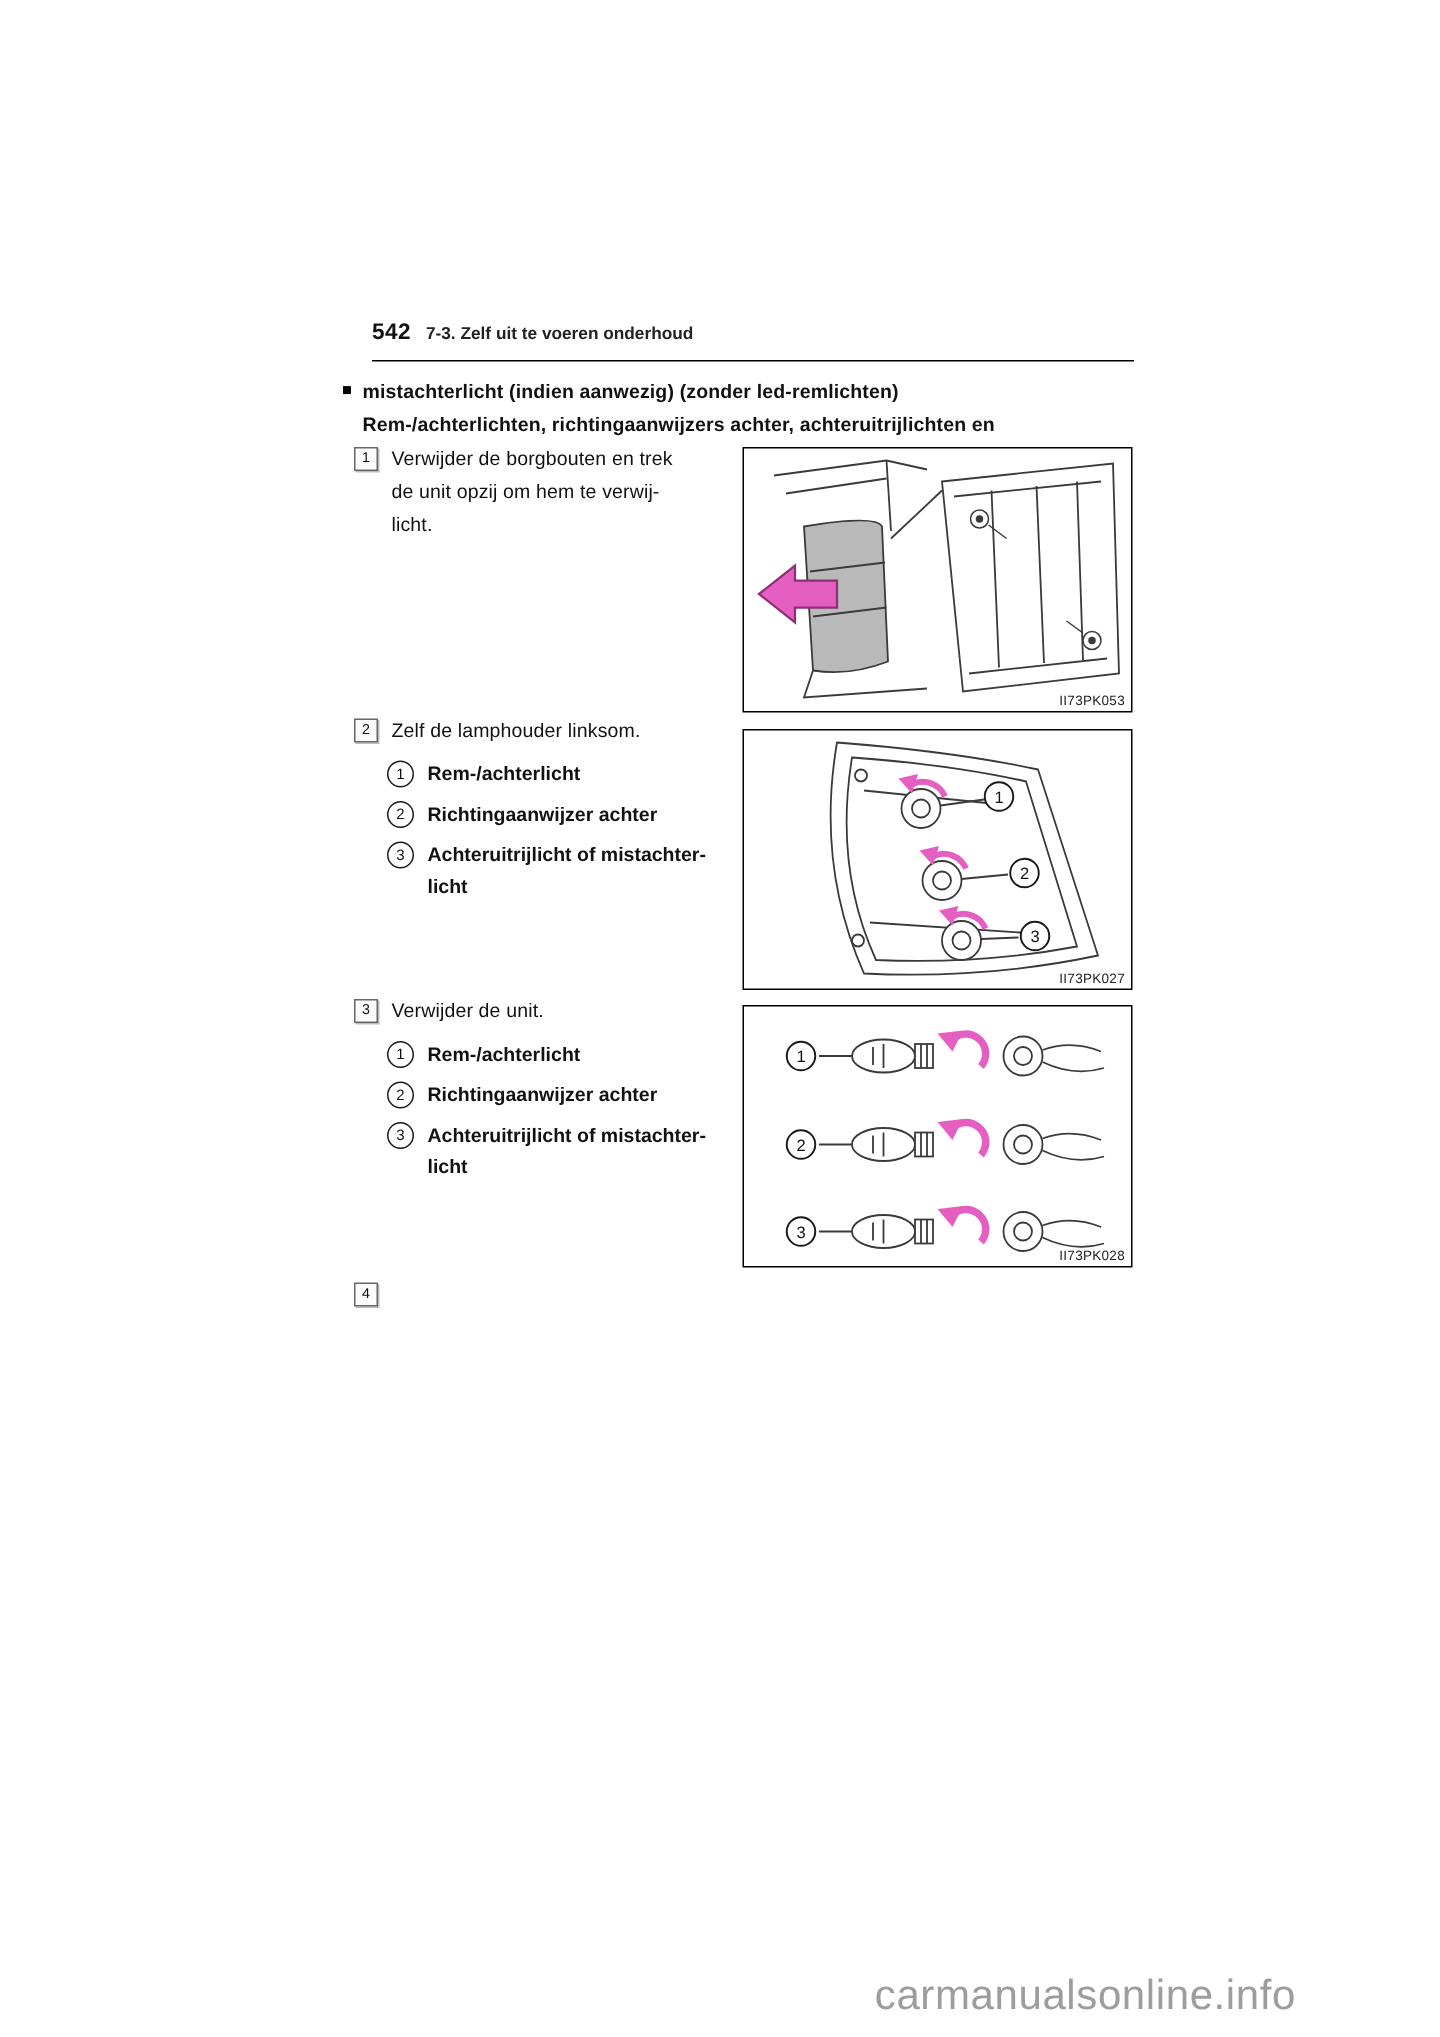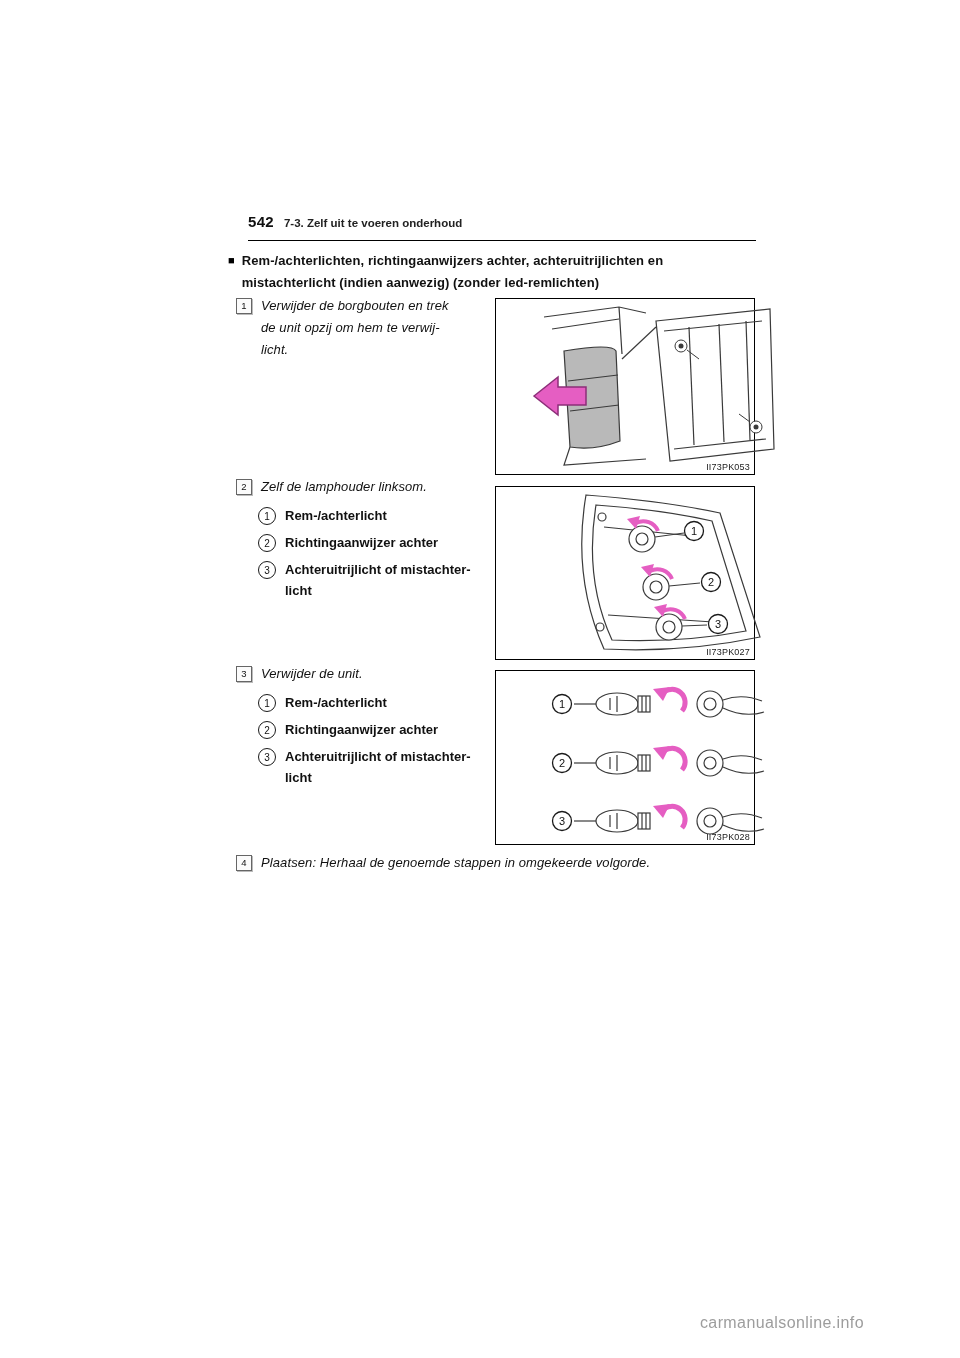--- a/index.html
+++ b/index.html
@@ -18,56 +18,56 @@
   .sect .bullet { font-size:11px; line-height:21px; margin-right:7px; color:#000; }
   .sect .sect-lines { font-size:13px; font-weight:bold; line-height:21.5px; letter-spacing:0.1px; }
   
   .step { position:absolute; left:236px; width:258px; font-size:13px; }
   .step-head { display:flex; align-items:flex-start; }
   .stepnum {
     flex:none; display:inline-block; width:14px; height:14px; margin-top:3px; margin-right:9px;
     border:1px solid #666; background:#fbfbfb; box-shadow:1px 1px 0 #bbb;
     font-size:9.5px; line-height:14px; text-align:center; color:#111;
   }
-  .steptext { line-height:22px; letter-spacing:0.1px;font-style:italic; }
+  .steptext { line-height:22px; letter-spacing:0.1px; }
   .items { margin-left:22px; margin-top:7px; }
   .item { display:flex; align-items:flex-start; margin-bottom:6px; }
   .itemnum {
     flex:none; display:flex; align-items:center; justify-content:center;
     width:16px; height:16px; border:1.2px solid #1a1a1a; border-radius:50%;
     font-size:10px; margin-right:9px; margin-top:2px; background:#fff;
   }
   .itemtext { line-height:21px;font-weight:bold; }
   .step4 { width:520px; }
   
-  .figure { position:absolute; left:495px; width:260px; border:1px solid #000; background:#fff; box-sizing:border-box;padding-left:28px; }
+  .figure { position:absolute; left:495px; width:260px; border:1px solid #000; background:#fff; box-sizing:border-box; }
   .figcode { position:absolute; right:4px; bottom:2px; font-size:9px; color:#222; letter-spacing:0.2px; }
   svg text { font-family:"Liberation Sans", sans-serif; font-size:11px; fill:#111; }
   
   .watermark {
     position:absolute; right:96px; top:1314px; width:500px; text-align:right;
-    font-size:16px; color:#9d9d9d; letter-spacing:0.4px;
+    font-size:28px; color:#9d9d9d; letter-spacing:0.4px;
   }
 </style>
 </head>
 <body>
 
 <div class="page">
 
   <div class="hdr">
     <span class="pagenum">542</span>
     <span class="hdrtitle">7-3. Zelf uit te voeren onderhoud</span>
   </div>
   <div class="hdr-rule"></div>
 
   <div class="sect">
     <span class="bullet">■</span>
     <div class="sect-lines">
+      <div>mistachterlicht (indien aanwezig) (zonder led-remlichten)</div>
       <div>Rem-/achterlichten, richtingaanwijzers achter, achteruitrijlichten en</div>
-      <div>mistachterlicht (indien aanwezig) (zonder led-remlichten)</div>
     </div>
   </div>
 
   <div class="step" style="top:295px;">
     <div class="step-head">
       <span class="stepnum">1</span>
       <div class="steptext">
         <div>Verwijder de borgbouten en trek</div>
         <div>de unit opzij om hem te verwij-</div>
         <div>licht.</div>
@@ -239,19 +239,18 @@
         <circle cx="38" cy="150" r="9.5" fill="#ffffff" stroke="#1a1a1a" stroke-width="1.3"></circle>
         <text x="38" y="154" text-anchor="middle">3</text>
       </g>
     </svg>
     <span class="figcode">II73PK028</span>
   </div>
 
   <div class="step step4" style="top:852px;">
     <div class="step-head">
       <span class="stepnum">4</span>
-      <div class="steptext">Plaatsen: Herhaal de genoemde stappen in omgekeerde volgorde.</div>
     </div>
   </div>
 
   <div class="watermark">carmanualsonline.info</div>
 
 </div>
 
 </body></html>

